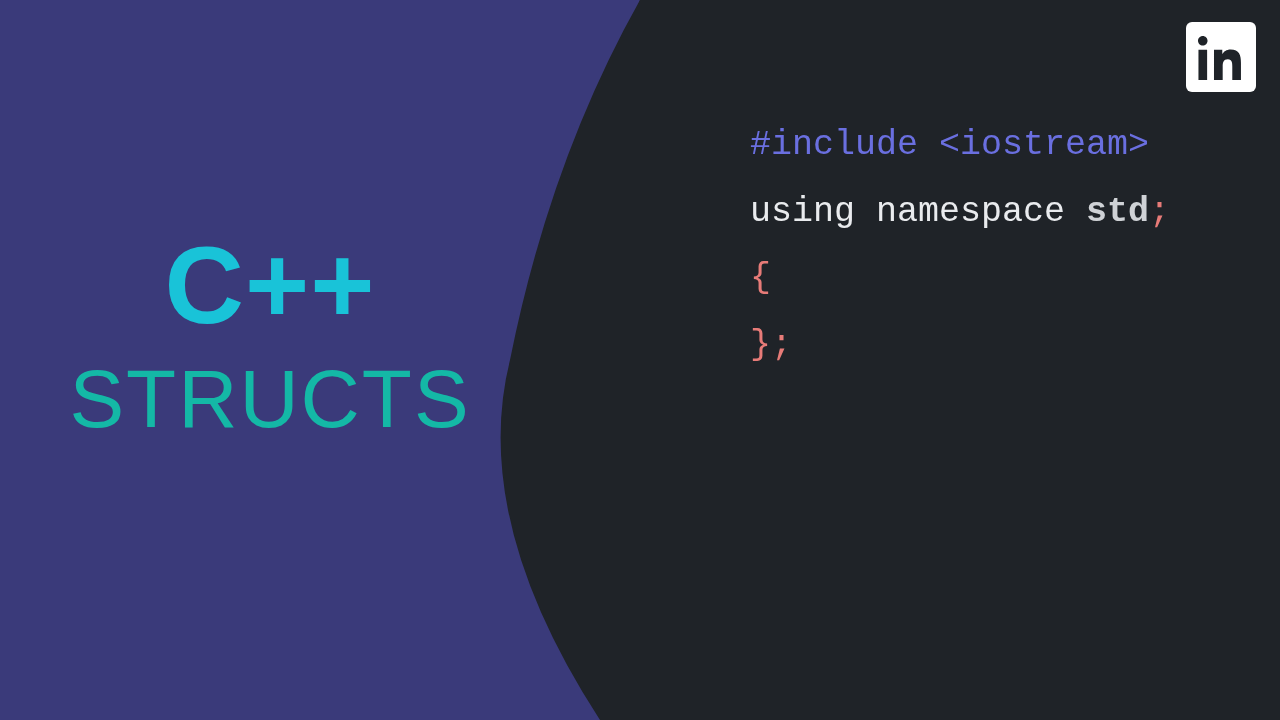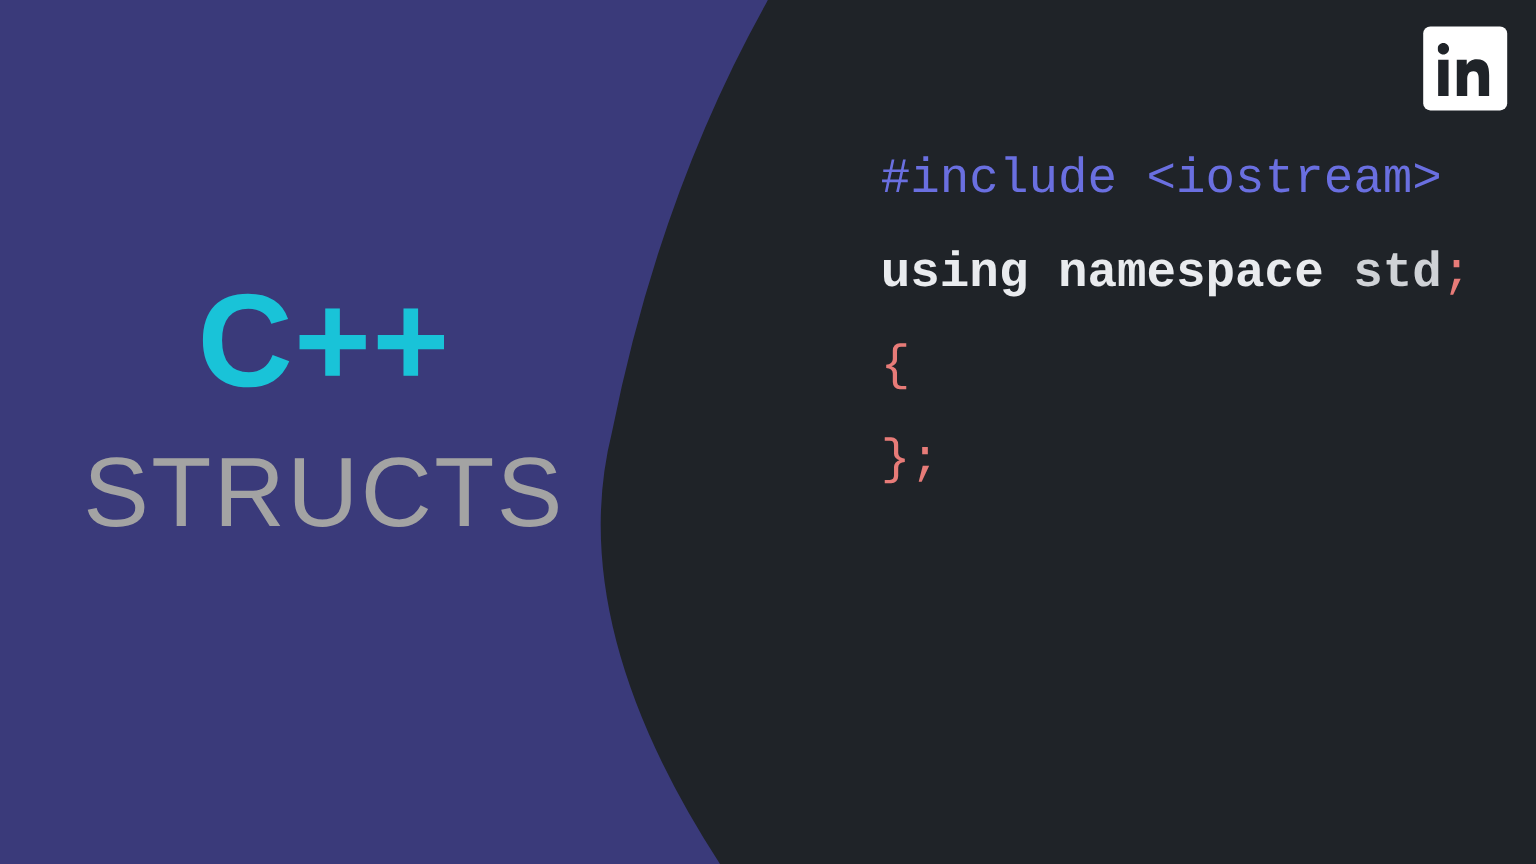--- a/index.html
+++ b/index.html
@@ -29,51 +29,51 @@
   .title-1 {
     font-size: 110px;
     font-weight: 800;
     color: #19c3d8;
     letter-spacing: 1px;
     line-height: 1;
   }
   .title-2 {
     font-size: 82px;
     font-weight: 400;
-    color: #a3a3a3;
+    color: #14b8a6;
     letter-spacing: 2px;
-    margin-top: 30px;
+    margin-top: 18px;
     line-height: 1;
   }
   .linkedin {
     position: absolute;
     top: 22px;
     right: 24px;
     width: 70px;
     height: 70px;
     background: #ffffff;
     border-radius: 6px;
     display: flex;
     align-items: center;
     justify-content: center;
   }
   .linkedin svg { width: 46px; height: 46px; }
   .code {
     position: absolute;
-    left: 734px;
+    left: 750px;
     top: 112px;
     font-family: "SF Mono", Menlo, Consolas, "Liberation Mono", monospace;
-    font-size: 41px;
+    font-size: 35px;
     line-height: 1.9;
     color: #e5e7eb;
     font-weight: 400;
   }
   .tok-purple { color: #6a6fe0; }
   .tok-cyan   { color: #19c3d8; font-weight: 600; }
-  .tok-white  { color: #e9ebee; font-weight: 700; }
+  .tok-white  { color: #e9ebee; font-weight: 400; }
   .tok-gray   { color: #cfd2d6; font-weight: bold; }
   .tok-rose   { color: #e77b78; }
   .indent     { display: inline-block; width: 1.3em; }
 </style>
 </head>
 <body>
 
 <div class="stage">
 
   <svg class="dark-curve" viewBox="0 0 1280 720" preserveAspectRatio="none">

